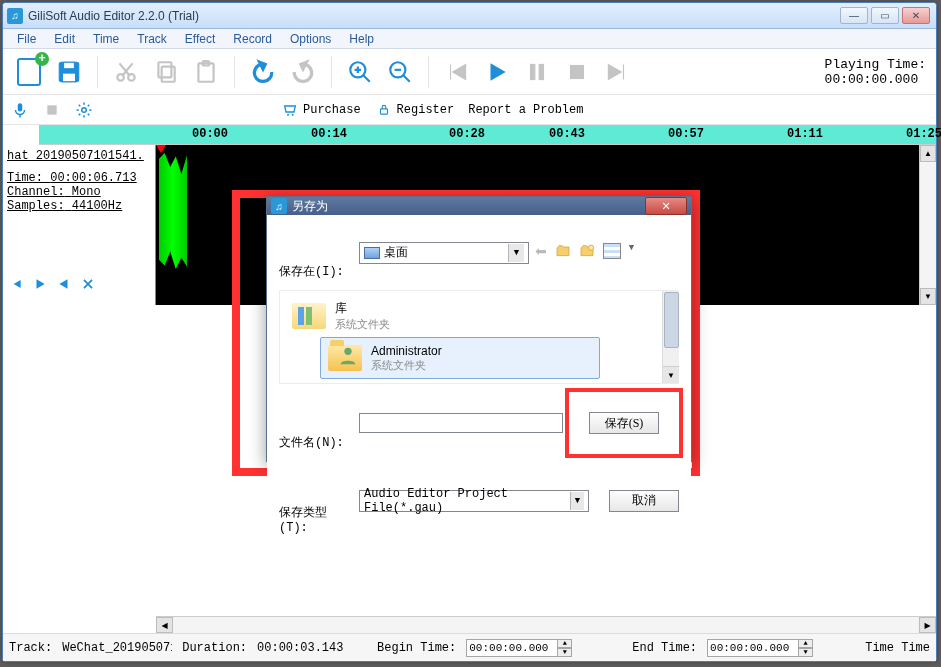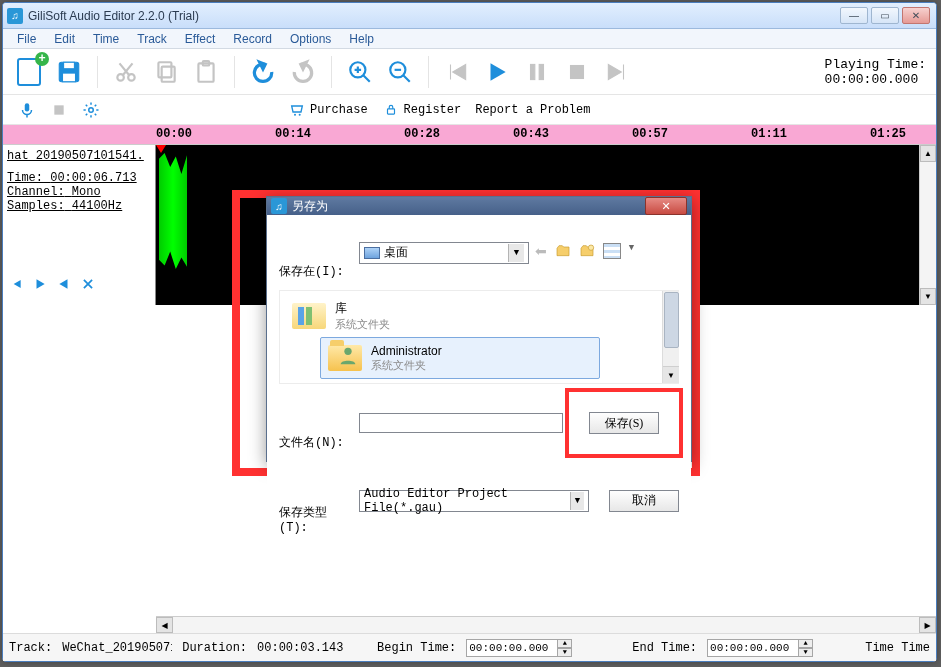--- a/index.html
+++ b/index.html
@@ -59,29 +59,30 @@
   .ic-new { position:relative; }
   .ic-new::before { content:""; width:20px;height:24px;background:#fff;border:2px solid #1e8edb;border-radius:3px;display:block;}
   .ic-new::after { content:"+"; position:absolute; top:-4px; right:-4px; width:14px;height:14px;background:#35b54a;color:#fff;border-radius:50%;font-size:12px;line-height:14px;text-align:center;font-weight:bold;}
   .ic svg{width:26px;height:26px;}
   .gray svg{stroke:#c4c4c4;fill:none;}
   .blue svg{stroke:#1e8edb;fill:none;}
   .blue-fill svg{fill:#1e8edb;stroke:none;}
   .playing-time { margin-left:auto; font-family:"Courier New",monospace; font-size:13px; color:#000; }
   .toolbar2 {
     height: 30px; background:#fff; border-bottom: 1px solid #e5e5e5;
-    display:flex; align-items:center; padding:0 15px; gap:14px;
+    display:flex; align-items:center; padding:0 8px; gap:14px;
     font-family:"Courier New",monospace; font-size:12px;
   }
   .tb2-item{display:flex;align-items:center;gap:4px;color:#000;}
   .tb2-item .ic2{width:18px;height:18px;display:flex;align-items:center;justify-content:center;}
   .ruler {
-    height:20px; background:#f9a8d4; border-bottom:1px solid #ccc;
+    height:20px; background:#5eead4; border-bottom:1px solid #ccc;
     position:relative; font-family:"Courier New",monospace; font-size:12px;
     padding-left:153px;
+    margin-left:36px;
   }
   .ruler .tick{position:absolute;top:2px;font-weight:bold;}
   .waveform-area{height:160px;display:flex;background:#000;}
   .wf-info{
     width:153px;background:#fff;color:#000;font-family:"Courier New",monospace;
     font-size:12px;padding:4px;border-right:1px solid #888;
     display:flex;flex-direction:column;text-decoration:underline;
   }
   .wf-info .tname{white-space:nowrap;overflow:hidden;margin-bottom:8px;}
   .wf-canvas{flex:1;background:#000;position:relative;}
@@ -315,21 +316,21 @@
         <span>Register</span>
       </div>
     <div class="tb2-item">
         <span>Report a Problem</span>
       </div>
   </div>
 
   <div class="ruler">
     <span class="tick" style="left:153px">00:00</span>
     <span class="tick" style="left:272px">00:14</span>
-    <span class="tick" style="left:401px">00:28</span>
+    <span class="tick" style="left:410px">00:28</span>
     <span class="tick" style="left:510px">00:43</span>
     <span class="tick" style="left:629px">00:57</span>
     <span class="tick" style="left:748px">01:11</span>
     <span class="tick" style="left:867px">01:25</span>
   </div>
 
   <div class="waveform-area">
     <div class="wf-info" style="position:relative">
       <div class="tname">hat_20190507101541.</div>
       <div><span>Time:</span> <span>00:00:06.713</span></div>

